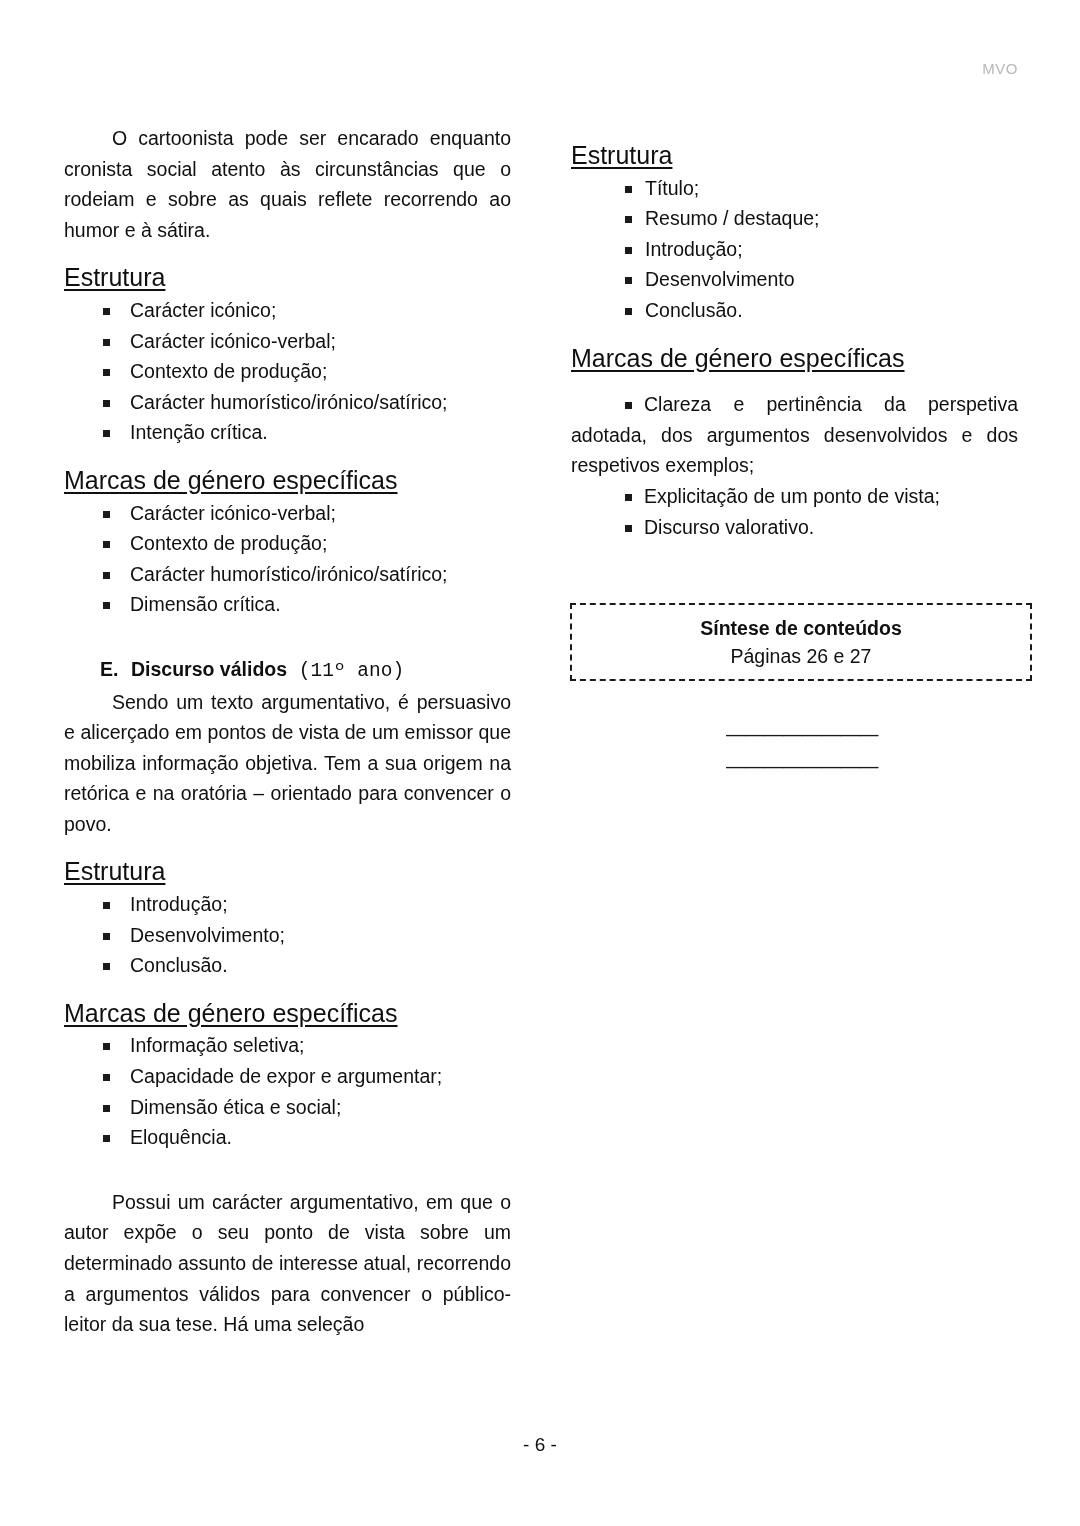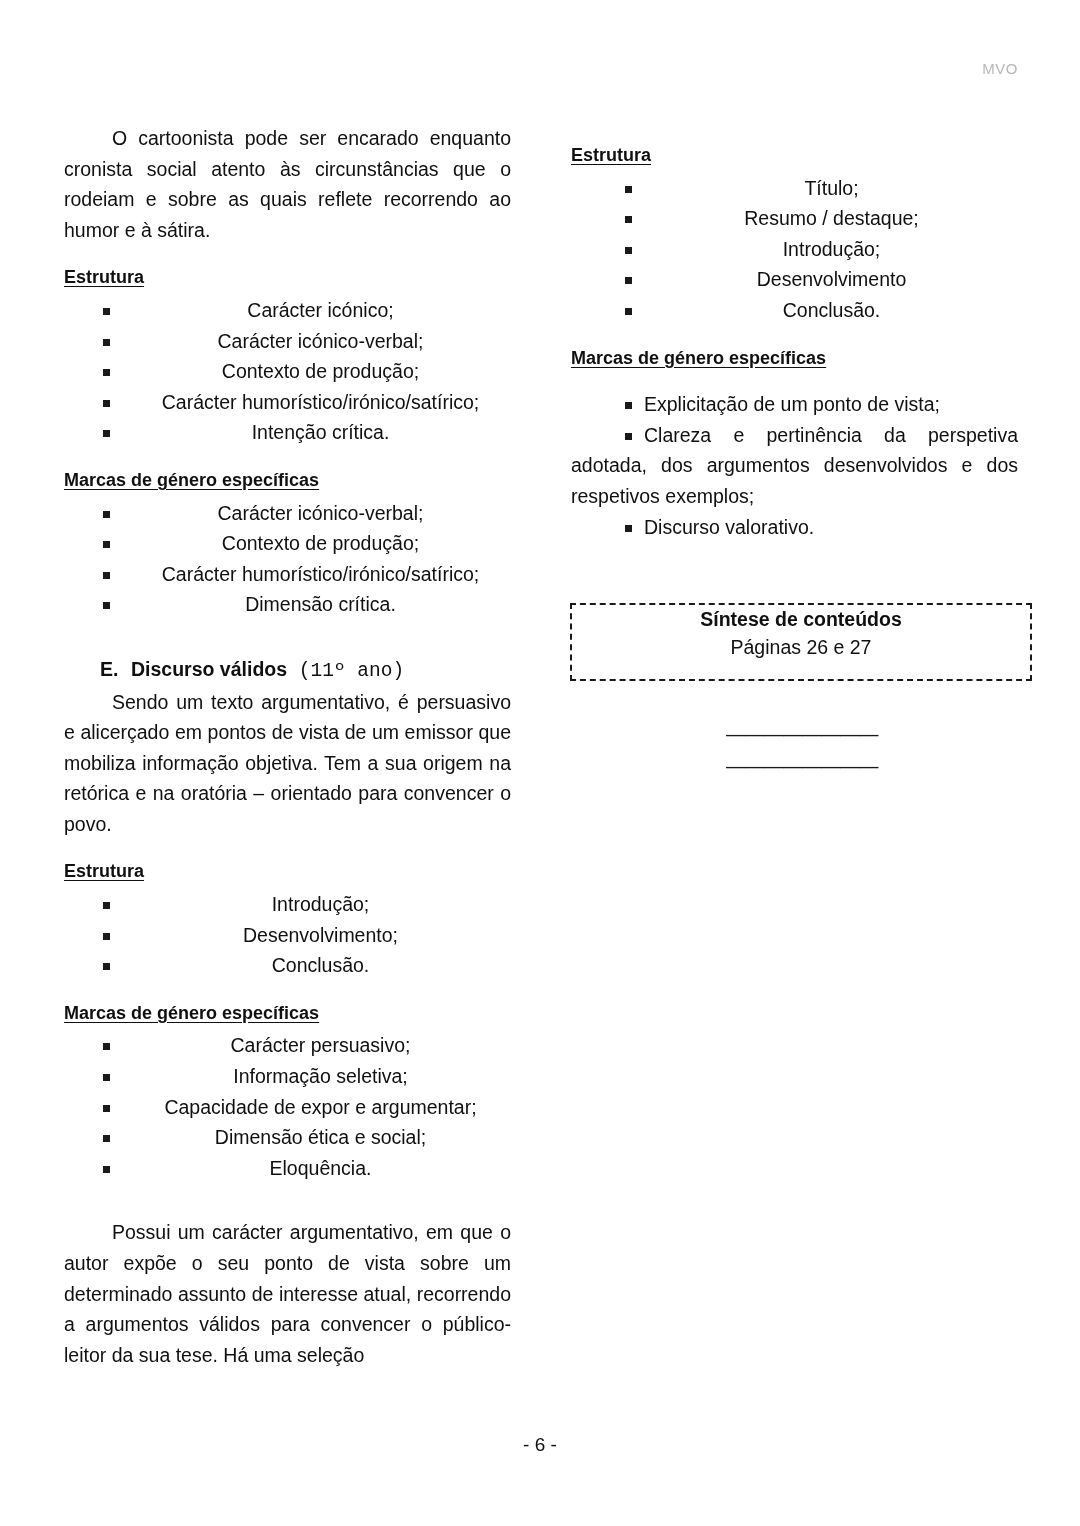--- a/index.html
+++ b/index.html
@@ -45,39 +45,39 @@
     line-height: 30.6px;
     text-align: justify;
     text-justify: inter-word;
     hyphens: none;
   }
   p.body.indent {
     text-indent: 48px;
   }
   h4.sub {
     margin: 17px 0 2px 0;
-    font-size: 18px;
-    line-height: 30.6px;
-    font-weight: bold;
+    font-size: 25px;
+    line-height: 30.6px;
+    font-weight: normal;
     text-decoration: underline;
     text-underline-offset: 3px;
     display: inline-block;
   }
   .subwrap { display: block; }
   ul.blist {
     list-style: none;
     margin: 0;
     padding: 0;
   }
   ul.blist li {
     position: relative;
     font-size: 19.5px;
     line-height: 30.6px;
     padding-left: 66px;
-    text-align: center;
+    text-align: left;
   }
   ul.blist li::before {
     content: "";
     position: absolute;
     left: 39px;
     top: 13px;
     width: 7px;
     height: 7px;
     background: #1a1a1a;
   }
@@ -131,20 +131,21 @@
     position: absolute;
     left: 570px;
     top: 603px;
     width: 462px;
     height: 78px;
     border: 2px dashed #1a1a1a;
     box-sizing: border-box;
     display: flex;
     flex-direction: column;
     align-items: center;
+    justify-content: center;
   }
   .synthesis-title {
     font-size: 19.5px;
     font-weight: bold;
     line-height: 28px;
   }
   .synthesis-sub {
     font-size: 19.5px;
     line-height: 28px;
   }
@@ -218,21 +219,20 @@
       <ul class="blist">
         <li>Introdução;</li>
         <li>Desenvolvimento;</li>
         <li>Conclusão.</li>
       </ul>
 
       <div class="subwrap">
         <h4 class="sub">Marcas de género específicas</h4>
       </div>
       <ul class="blist">
-        <li>Carácter persuasivo;</li>
         <li>Informação seletiva;</li>
         <li>Capacidade de expor e argumentar;</li>
         <li>Dimensão ética e social;</li>
         <li>Eloquência.</li>
       </ul>
 
       <div class="spacer-lg"></div>
 
       <p class="body indent">Possui um carácter argumentativo, em que o autor expõe o seu ponto de vista sobre um determinado assunto de interesse atual, recorrendo a argumentos válidos para convencer o público-leitor da sua tese. Há uma seleção</p>
 
@@ -251,22 +251,22 @@
         <li>Desenvolvimento</li>
         <li>Conclusão.</li>
       </ul>
 
       <div class="subwrap">
         <h4 class="sub">Marcas de género específicas</h4>
       </div>
 
       <div class="spacer-sm"></div>
 
+      <p class="bulletpara"><span class="bsq"></span><span>Clareza e pertinência da perspetiva adotada, dos argumentos desenvolvidos e dos respetivos exemplos;</span></p>
       <p class="bulletpara"><span class="bsq"></span><span>Explicitação de um ponto de vista;</span></p>
-      <p class="bulletpara"><span class="bsq"></span><span>Clareza e pertinência da perspetiva adotada, dos argumentos desenvolvidos e dos respetivos exemplos;</span></p>
       <p class="bulletpara"><span class="bsq"></span><span>Discurso valorativo.</span></p>
 
     </div>
   </div>
 
   <div class="synthesis-box">
     <div class="synthesis-title">Síntese de conteúdos</div>
     <div class="synthesis-sub">Páginas 26 e 27</div>
   </div>
 

